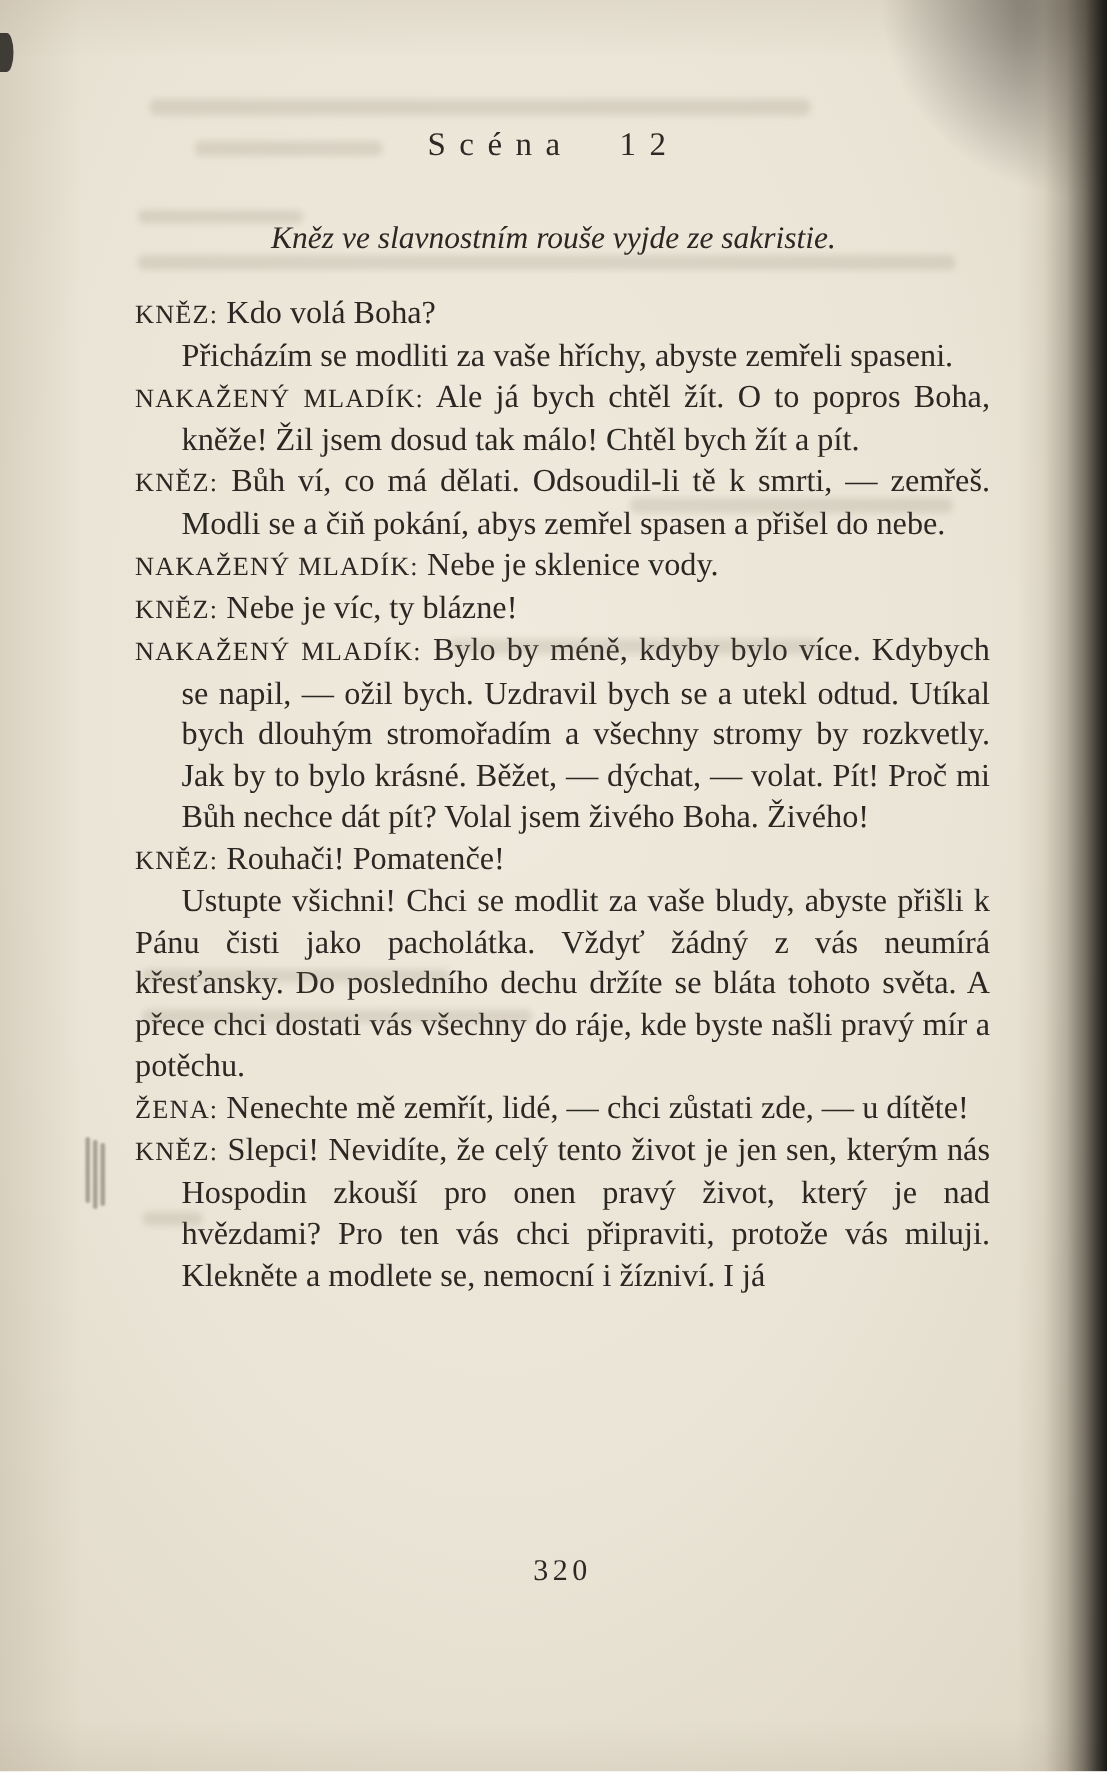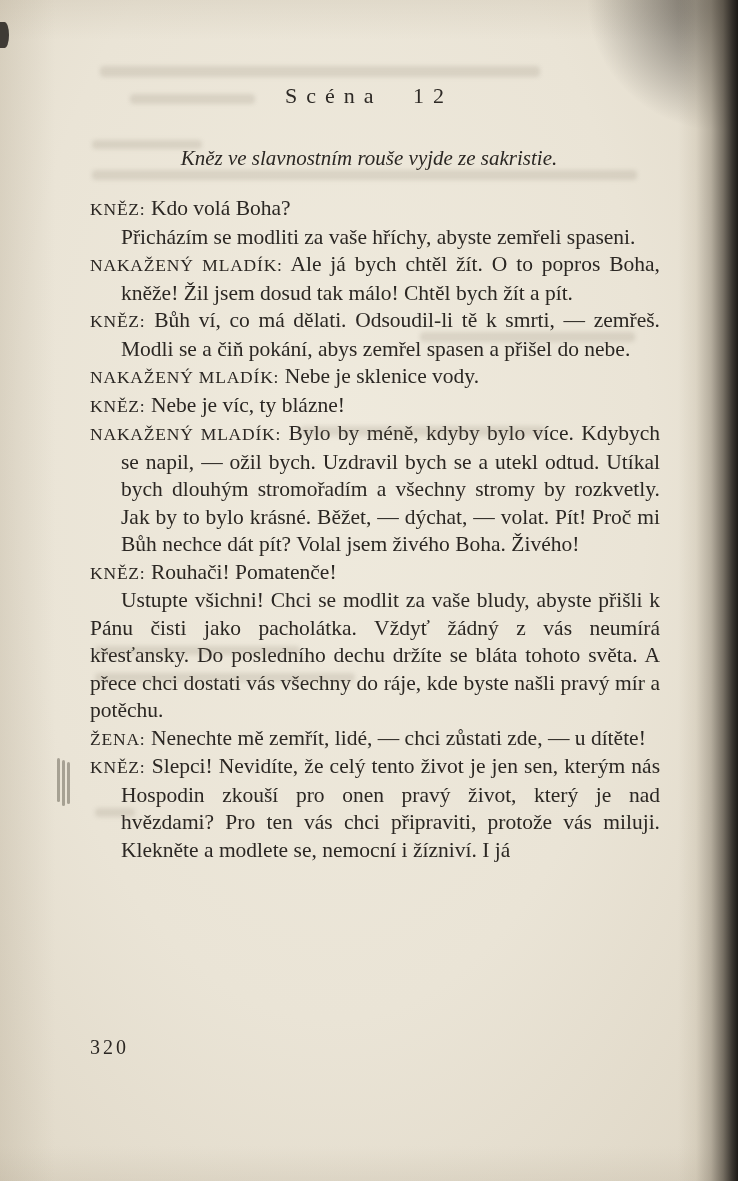--- a/index.html
+++ b/index.html
@@ -58,21 +58,21 @@
   }
   .speaker {
     font-size:17.5px;
     letter-spacing:0.8px;
   }
 
   .page-number {
     position:absolute;
     left:90px; right:78px;
     bottom:122px;
-    text-align:left;
+    text-align:center;
     font-size:20px;
     letter-spacing:3px;
   }
 
   
   .page-edge {
     position:absolute; top:0; right:0; bottom:0; width:60px;
     pointer-events:none;
     background:linear-gradient(to right,
       rgba(190,180,160,0) 0%,

